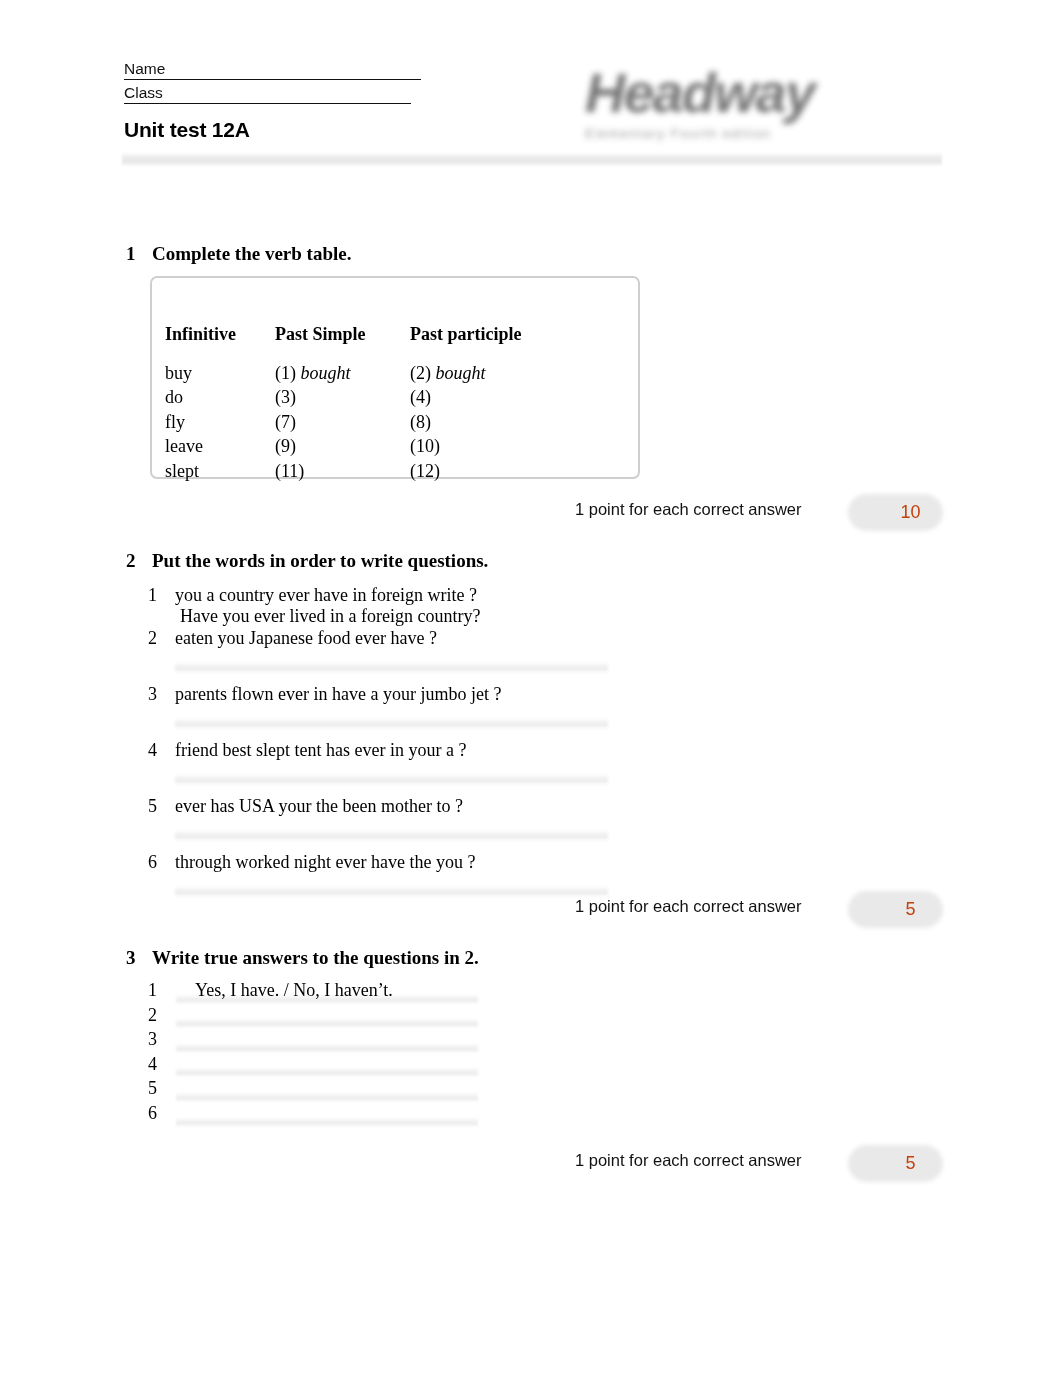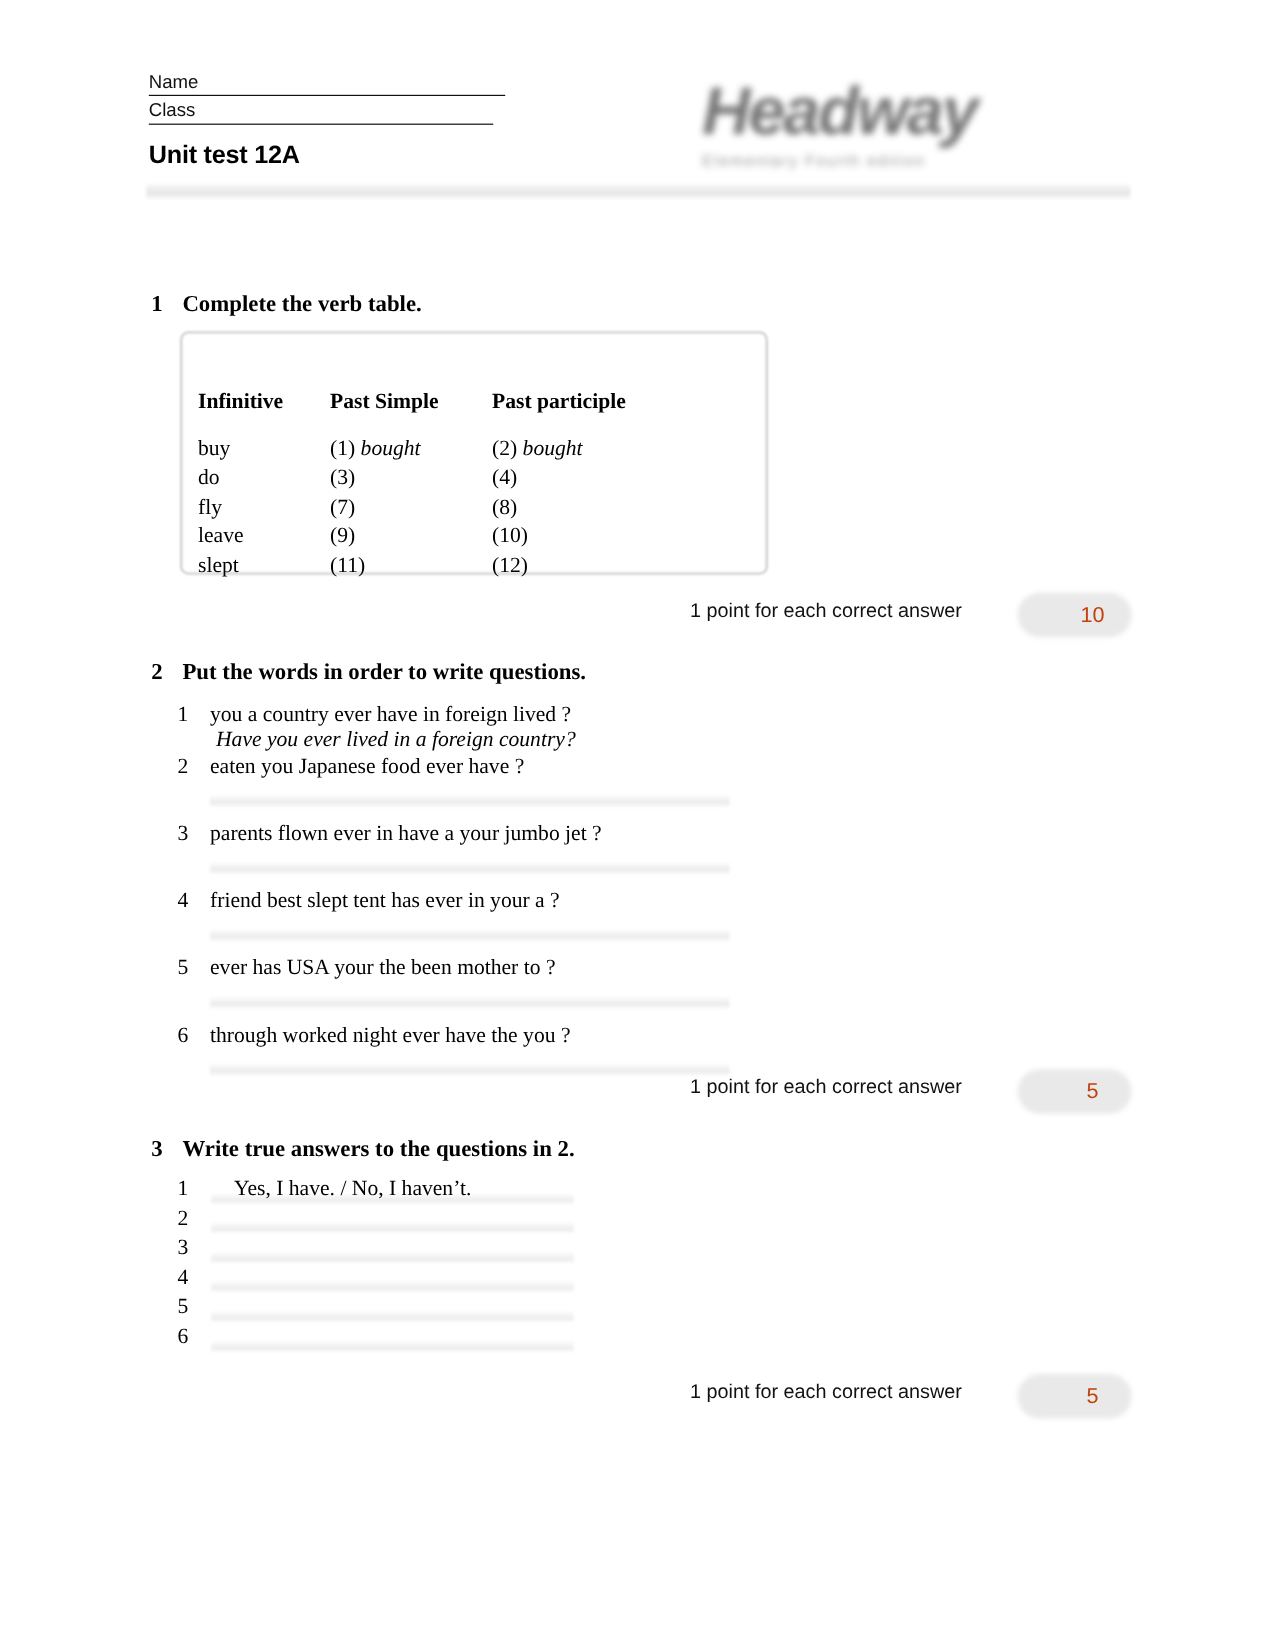--- a/index.html
+++ b/index.html
@@ -215,21 +215,20 @@
     width: 24px;
   }
   .qitem .qtext {
     display: block;
     margin-left: 27px;
     white-space: nowrap;
   }
   .qitem .qanswer {
     display: block;
     margin-left: 32px;
-    font-style: italic;
     white-space: nowrap;
   }
   .blankline {
     margin-left: 27px;
     height: 11px;
     background: linear-gradient(to bottom,
         rgba(255,255,255,0) 0%,
         #f1f1f1 40%,
         #ebebeb 65%,
         rgba(255,255,255,0) 100%);
@@ -348,21 +347,21 @@
     <span class="score-val">10</span>
   </div>
 
   <div class="ex-head" style="top:550px;">
     <span class="num">2</span><span>Put the words in order to write questions.</span>
   </div>
 
   <div class="qlist" style="top:585px;">
     <div class="qitem">
       <span class="qnum">1</span>
-      <span class="qtext">you a country ever have in foreign lived ?</span>
+      <span class="qtext">you a country ever have in foreign write ?</span>
       <span class="qanswer">Have you ever lived in a foreign country?</span>
     </div>
 
     <div class="qitem" style="margin-top:1px;">
       <span class="qnum">2</span>
       <span class="qtext">eaten you Japanese food ever have ?</span>
     </div>
     <div class="blankline" style="margin-top:13px;"></div>
 
     <div class="qitem" style="margin-top:11px;">

